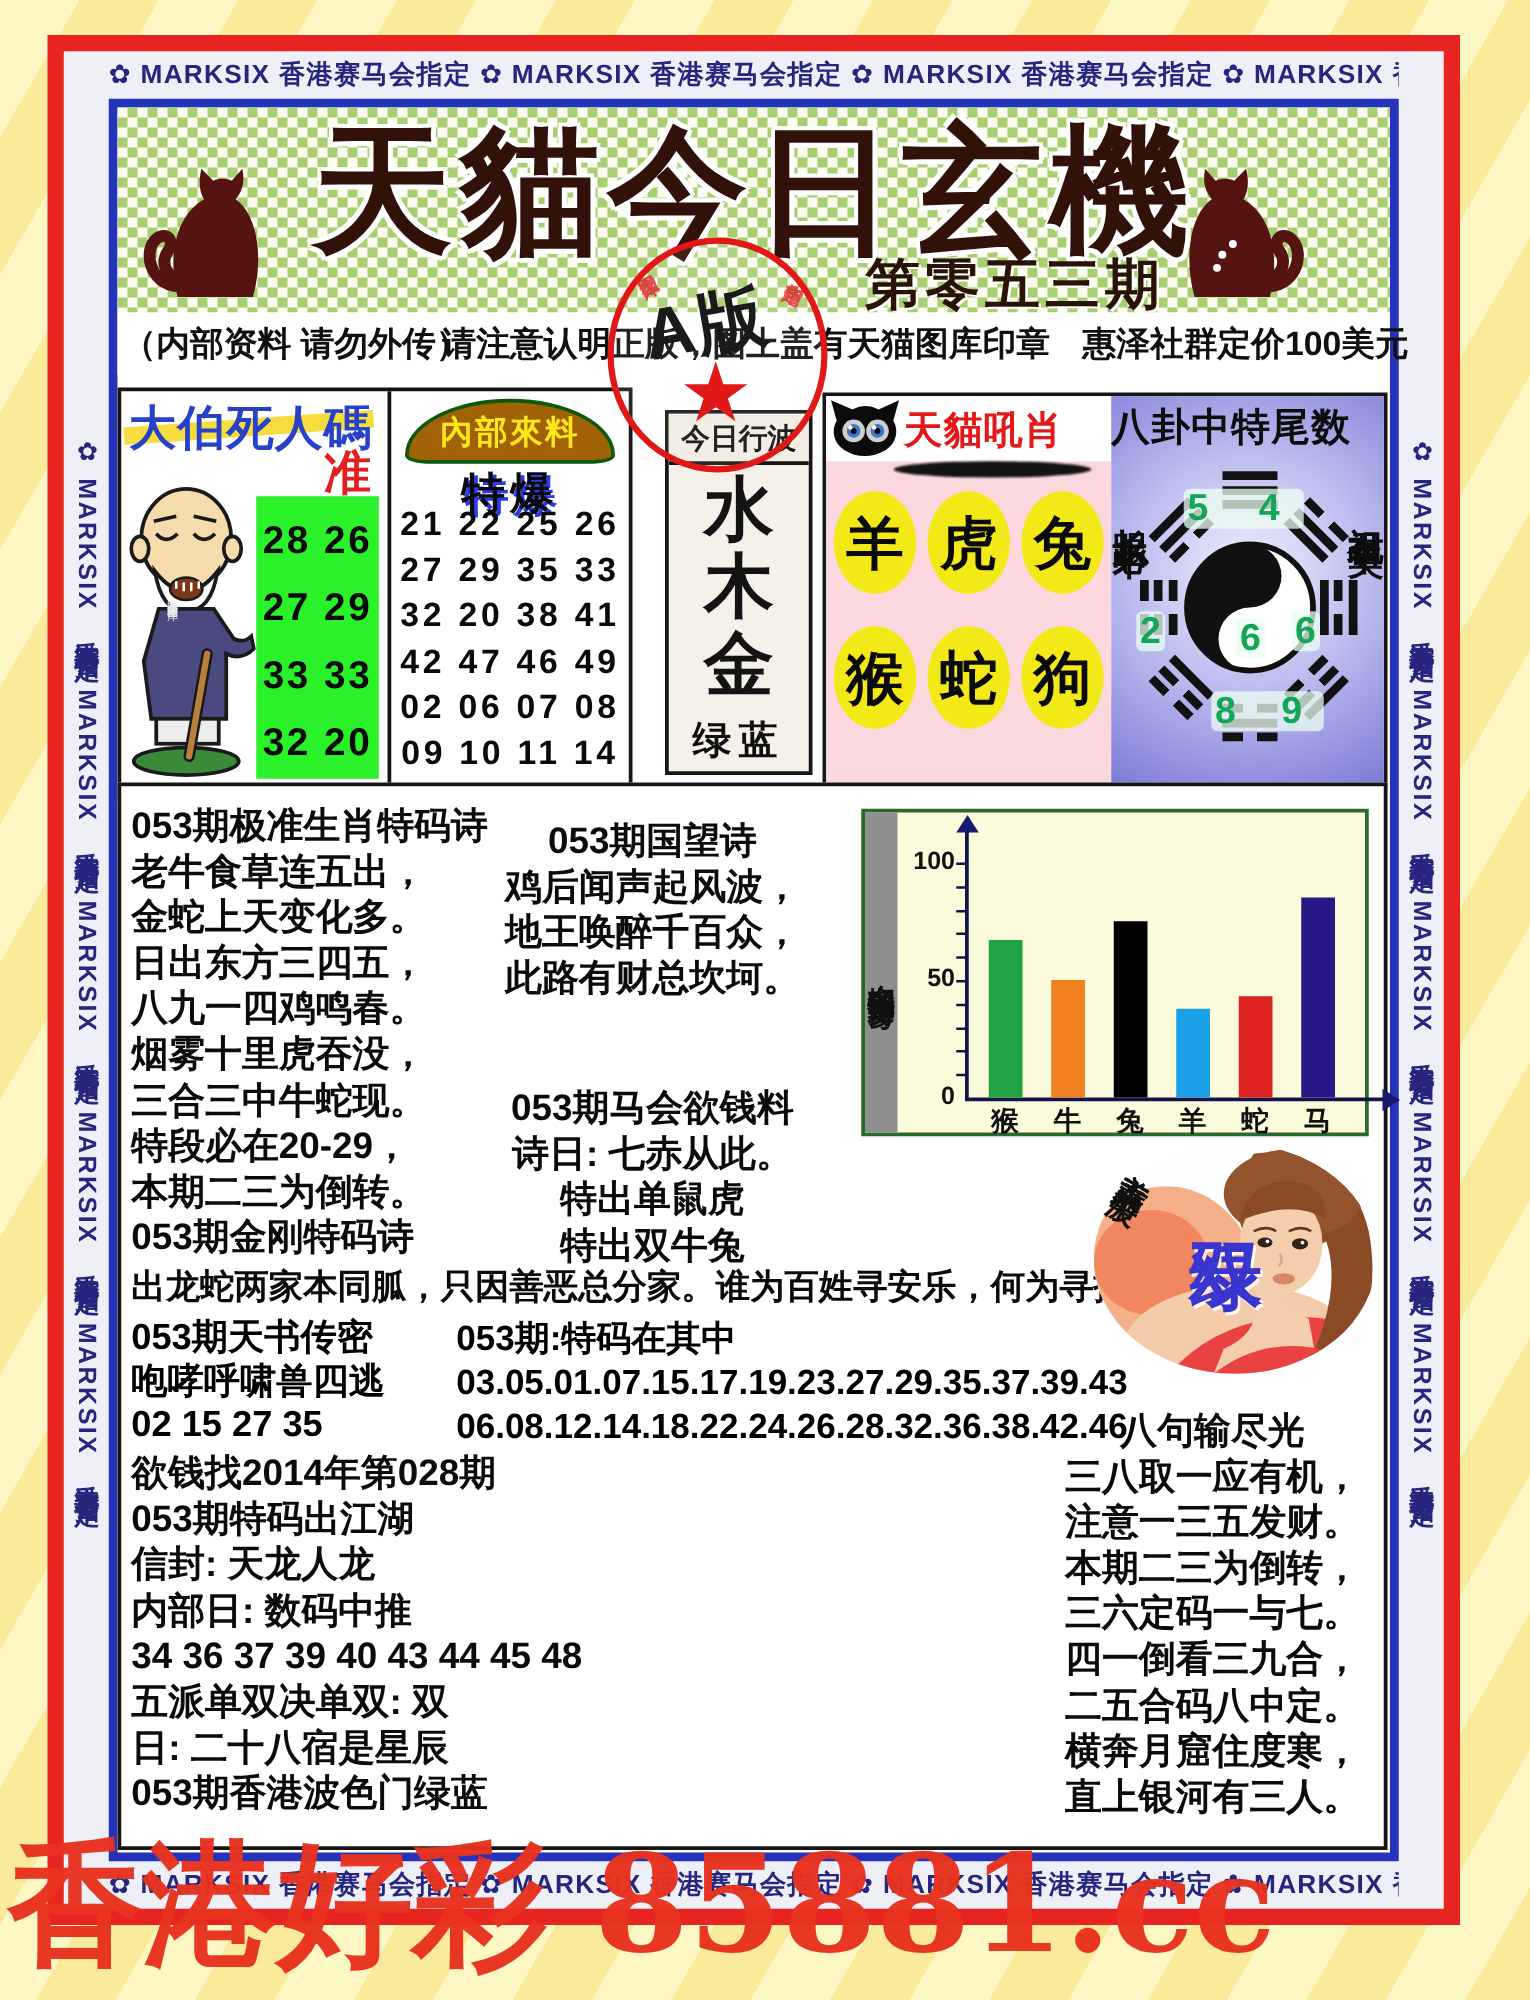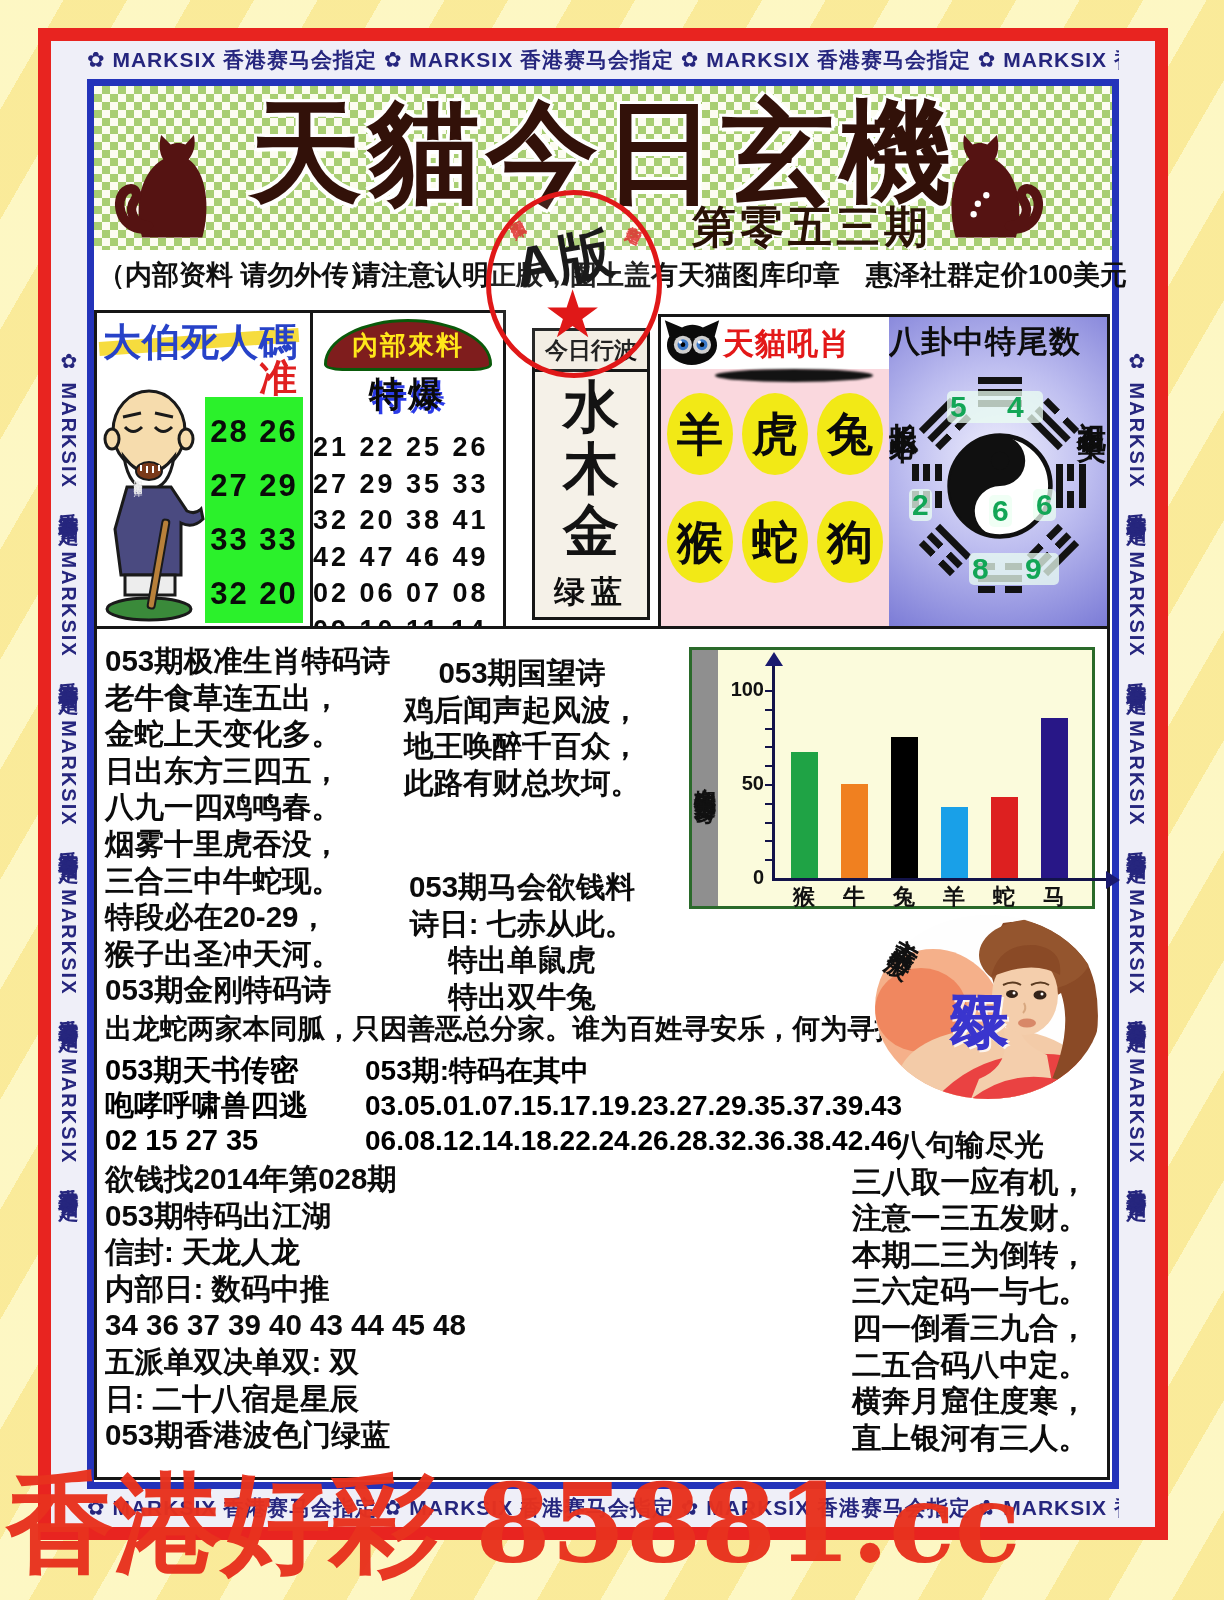--- a/index.html
+++ b/index.html
@@ -53,26 +53,26 @@
   .deadman-title{position:absolute;left:6px;top:4px;font-size:38px;font-weight:bold;color:#2742C8;
     letter-spacing:1px;z-index:2;}
   .swoosh{position:absolute;left:2px;top:22px;width:200px;height:14px;background:#F6DC3E;transform:rotate(-4deg);z-index:1;}
   .zhun{position:absolute;left:162px;top:40px;font-size:38px;font-weight:bold;color:#E02020;z-index:2;}
   .oldman{position:absolute;left:0px;top:60px;width:110px;height:262px;}
   .robe-note{position:absolute;left:34px;top:160px;writing-mode:vertical-rl;font-size:9px;color:#EDEDED;
     letter-spacing:1px;z-index:3;}
   .green-box{position:absolute;left:108px;top:84px;width:98px;height:226px;background:#2BF12B;
     text-align:center;padding-top:8px;box-sizing:border-box;}
   .green-box .line{font-size:31px;font-weight:bold;color:#0A0A0A;line-height:54px;letter-spacing:2px;}
-  .arc-banner{position:absolute;left:11px;top:6px;width:168px;height:52px;background:#7f1d1d;
+  .arc-banner{position:absolute;left:11px;top:6px;width:168px;height:52px;background:#a16207;
     border:3px solid #0A5A0A;box-sizing:border-box;border-radius:55% 55% 12% 12% / 95% 95% 14% 14%;
     text-align:center;line-height:46px;font-size:26px;font-weight:bold;color:#FFE71A;letter-spacing:2px;}
   .tebao{position:absolute;left:0;top:58px;width:100%;text-align:center;font-size:35px;font-weight:bold;
     color:#0A0A0A;text-shadow:3px 3px 0 #2A3AE8;letter-spacing:4px;}
-  .pB-rows{position:absolute;left:0;top:116px;width:100%;text-align:left;}
+  .pB-rows{position:absolute;left:0;top:88px;width:100%;text-align:center;}
   .pB-rows .line{font-size:27px;font-weight:bold;color:#0A0A0A;line-height:36.5px;letter-spacing:3px;}
   .box-c{left:438px;top:242px;width:118px;height:292px;background:#F5F1E8;}
   .wave-head{height:38px;line-height:38px;text-align:center;font-size:23px;font-weight:bold;color:#101010;
     border-bottom:3px solid #161616;background:#F2EDE2;}
   .wave-chars{text-align:center;margin-top:4px;}
   .wave-chars .line{font-size:56px;font-weight:bold;color:#131313;line-height:62px;}
   .wave-colors{position:absolute;bottom:4px;width:100%;text-align:center;font-size:31px;font-weight:bold;
     color:#0E0E0E;letter-spacing:6px;}
   .box-de{left:564px;top:228px;width:452px;height:318px;display:flex;}
   .pD{width:228px;height:100%;background:#FAD8DE;position:relative;}
@@ -323,21 +323,21 @@
     <div class="abs main-box">
       <div class="abs tcol left-poem">
           <div class="line">053期极准生肖特码诗</div>
           <div class="line">老牛食草连五出，</div>
           <div class="line">金蛇上天变化多。</div>
           <div class="line">日出东方三四五，</div>
           <div class="line">八九一四鸡鸣春。</div>
           <div class="line">烟雾十里虎吞没，</div>
           <div class="line">三合三中牛蛇现。</div>
           <div class="line">特段必在20-29，</div>
-          <div class="line">猴子出圣冲天河。</div>
+          <div class="line">本期二三为倒转。</div>
           <div class="line">053期金刚特码诗</div>
         </div>
 
       <div class="abs tcol mid-guowang">
         <div class="blk-title">053期国望诗</div>
         <div>
             <div class="line">鸡后闻声起风波，</div>
             <div class="line">地王唤醉千百众，</div>
             <div class="line">此路有财总坎坷。</div>
           </div>

